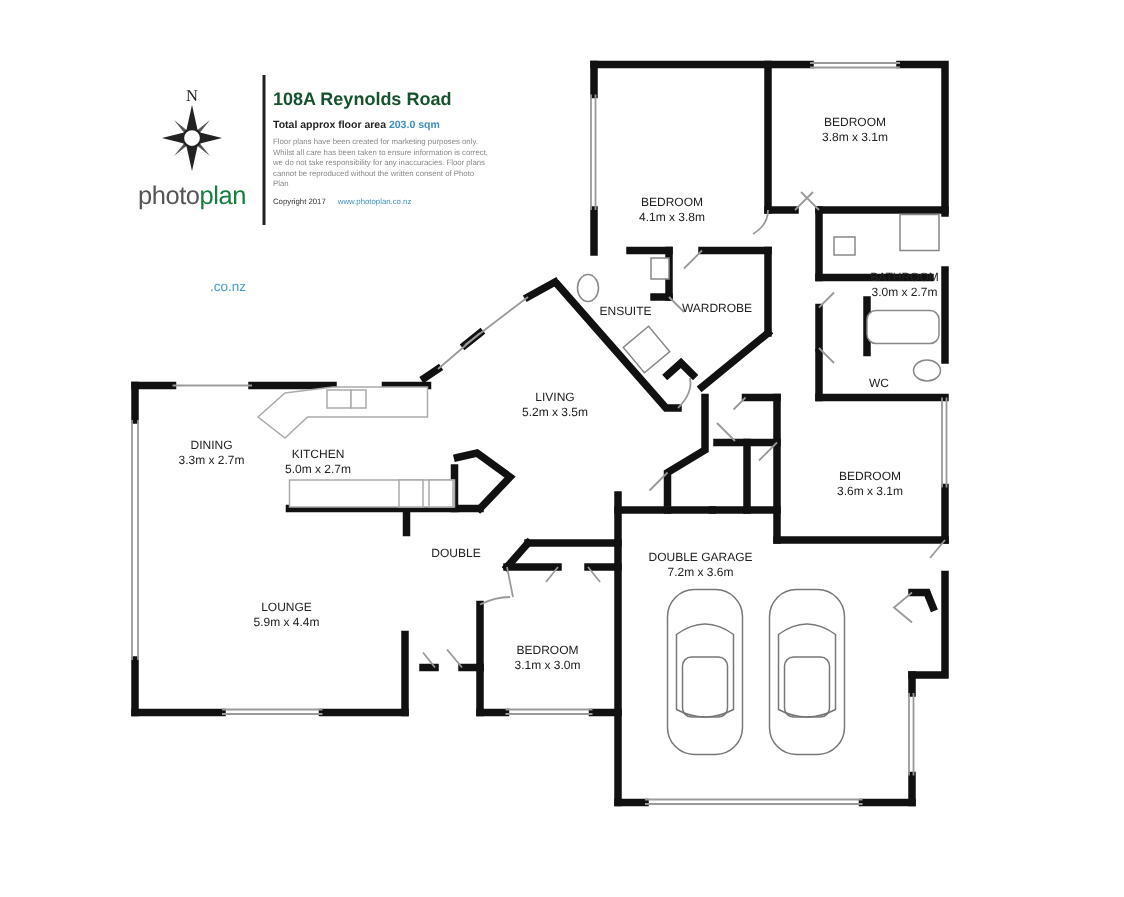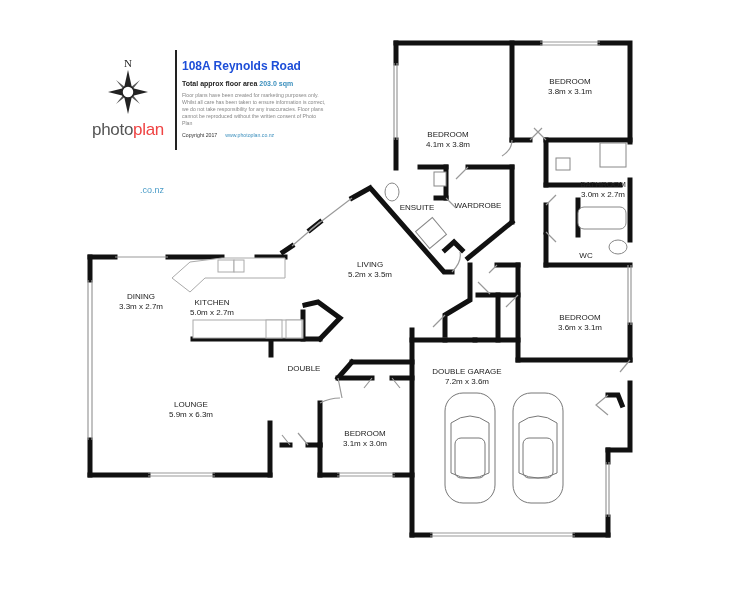--- a/index.html
+++ b/index.html
@@ -1,23 +1,23 @@
 <!DOCTYPE html>
 <html><head>
 <meta charset="utf-8">
 <style>
   html,body{margin:0;padding:0;background:#fff;}
   body{width:749px;height:598px;position:relative;overflow:hidden;font-family:"Liberation Sans",sans-serif;}
   .logo{position:absolute;left:88px;top:56px;width:80px;text-align:center;}
   .logo .word{font-size:17px;color:#555;letter-spacing:-0.3px;line-height:16px;margin-top:2px;}
-  .logo .word .pl{color:#ef4444;}
+  .logo .word .pl{color:#15803d;}
   .logo .co{font-size:9px;color:#4a9cc8;text-align:right;padding-right:4px;line-height:9px;margin-top:48px;}
   .vline{position:absolute;left:175px;top:50px;width:2px;height:100px;background:#222;}
   .info{position:absolute;left:182px;top:59px;width:150px;}
-  .info .title{font-size:12px;font-weight:bold;color:#1d4ed8;}
+  .info .title{font-size:12px;font-weight:bold;color:#14532d;}
   .info .area{font-size:7px;font-weight:bold;color:#222;margin-top:7px;}
   .info .area .v{color:#3b8fbd;font-weight:bold;}
   .info .disc{font-size:5.2px;color:#888;line-height:7px;margin-top:5px;width:145px;}
   .info .copy{font-size:5.2px;color:#333;margin-top:5px;}
   .info .copy .url{color:#3b8fbd;margin-left:8px;}
   svg#plan{position:absolute;left:0;top:0;}
   .lbl{position:absolute;font-size:8px;color:#222;text-align:center;line-height:10px;white-space:nowrap;transform:translateX(-50%);}
 </style>
 </head>
 <body>
@@ -235,18 +235,18 @@
   </div>
 <div class="lbl" style="left:304px;top:364px;">
     <div>DOUBLE</div>
   </div>
 <div class="lbl" style="left:467px;top:367px;">
     <div>DOUBLE GARAGE</div>
     <div>7.2m x 3.6m</div>
   </div>
 <div class="lbl" style="left:181px;top:400px;margin-left:10px;">
     <div>LOUNGE</div>
-    <div>5.9m x 6.3m</div>
+    <div>5.9m x 4.4m</div>
   </div>
 <div class="lbl" style="left:365px;top:429px;">
     <div>BEDROOM</div>
     <div>3.1m x 3.0m</div>
   </div>
 
 </body></html>

